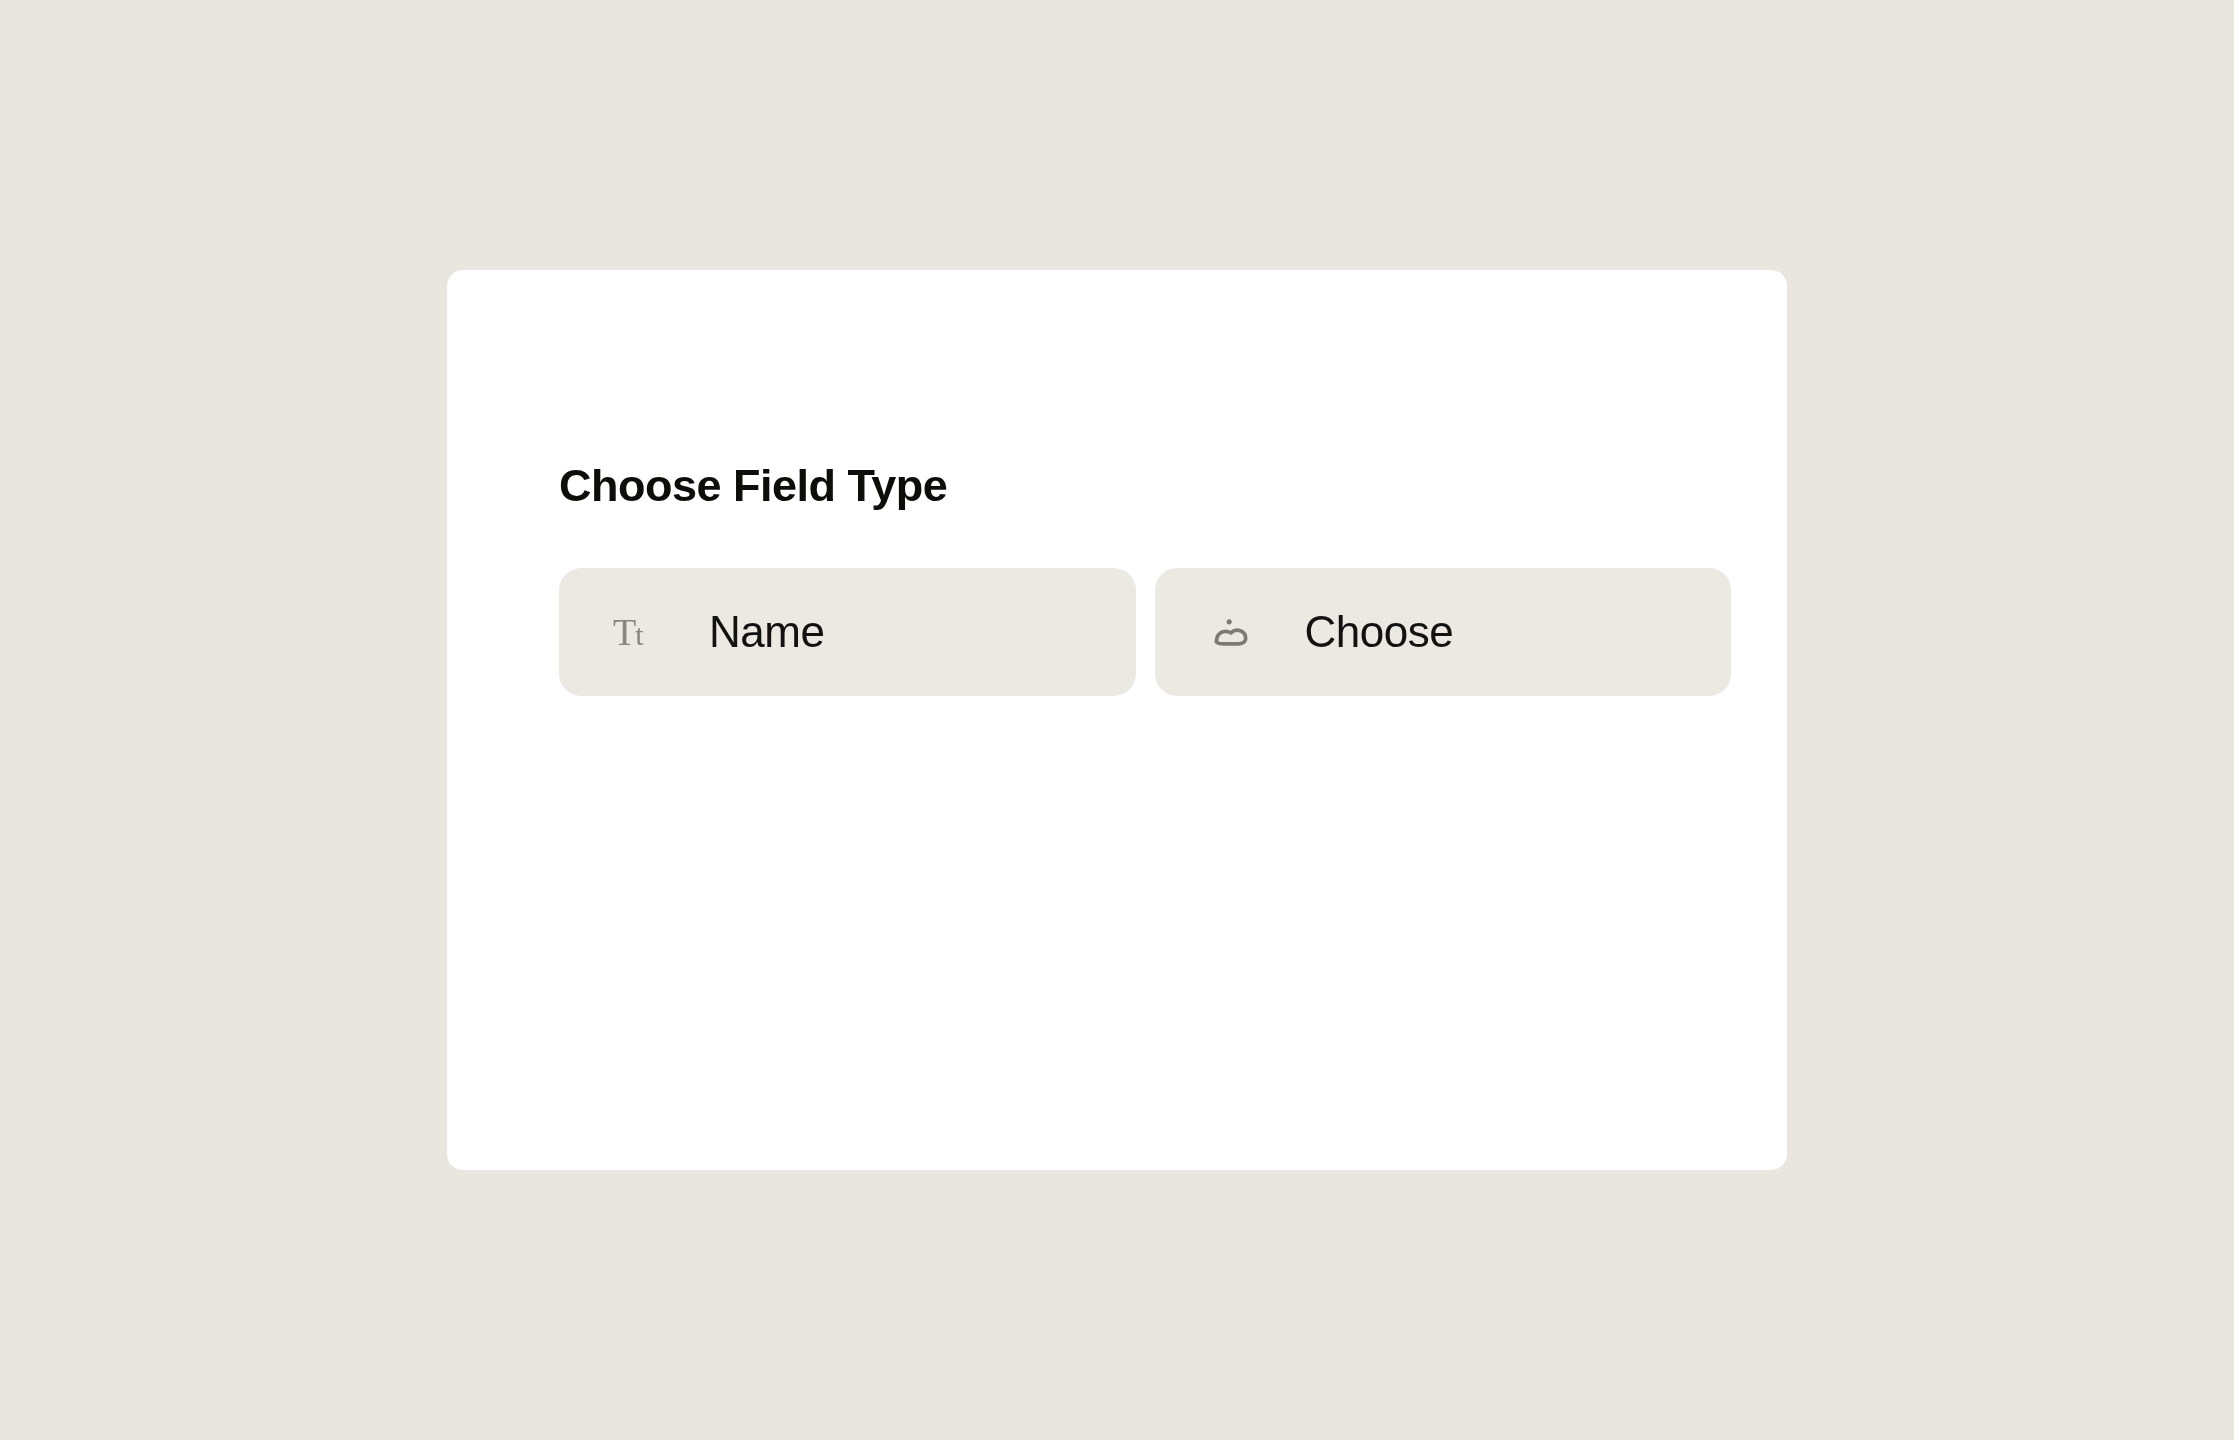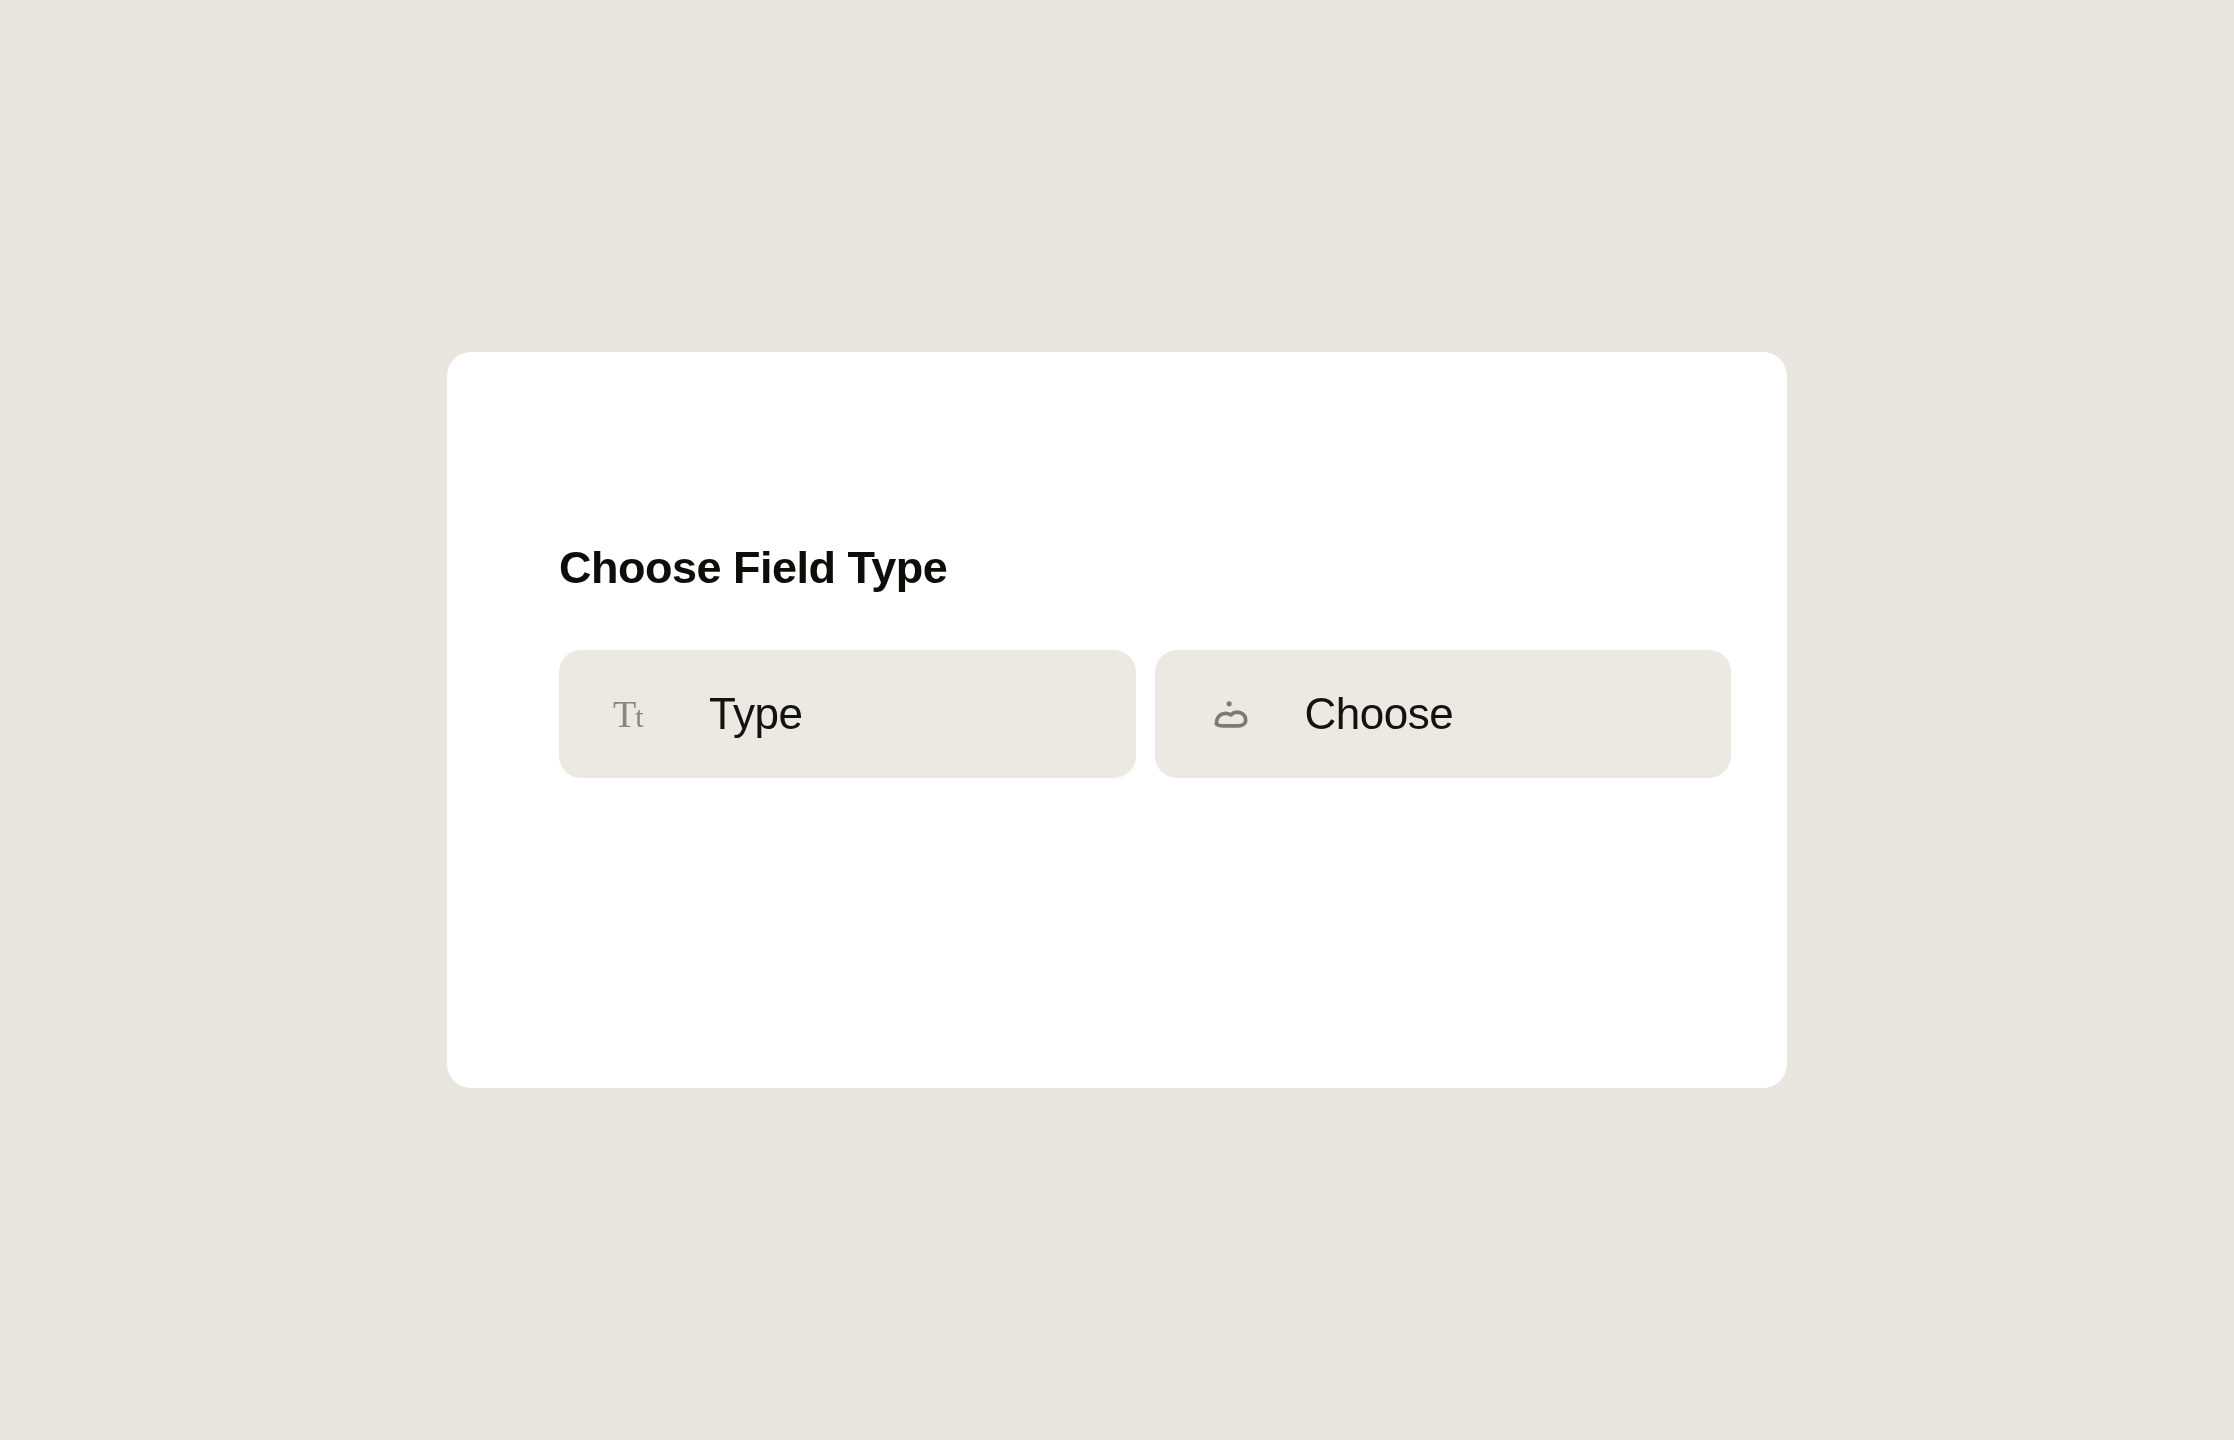--- a/index.html
+++ b/index.html
@@ -13,23 +13,23 @@
       height: 1440px;
       background-color: #e9e6e0;
       font-family: -apple-system, BlinkMacSystemFont, "Segoe UI", Helvetica, Arial, sans-serif;
       display: flex;
       align-items: center;
       justify-content: center;
     }
 
     .modal {
       width: 1340px;
-      height: 736px;
+      height: 900px;
       background-color: #ffffff;
-      border-radius: 24px;
+      border-radius: 16px;
       padding: 190px 56px 0 112px;
     }
 
     .modal-title {
       font-size: 45px;
       font-weight: 700;
       color: #0d0d0a;
       margin-bottom: 56px;
       letter-spacing: -0.5px;
     }
@@ -125,21 +125,21 @@
 
 <div class="modal">
   <h2 class="modal-title">Choose Field Type</h2>
 
   <div class="field-grid">
 
     <button class="field-option">
       <span class="icon-wrap">
         <span class="icon-tt">T<span class="small-t">t</span></span>
       </span>
-      <span class="label">Type</span>
+      <span class="label">Name</span>
     </button>
 
     <button class="field-option">
       <span class="icon-wrap">
         <span class="icon-image">
           <svg viewBox="0 0 24 24">
             <circle cx="11" cy="7" r="1.4" fill="#7d7a73" stroke="none"></circle>
             <path d="M4 18 C4 13, 8 11, 12 13 C15 10, 20 12, 20 16 C20 18, 18 19, 16 19 L8 19 C5 19, 4 18, 4 18 Z" stroke-linejoin="round"></path>
           </svg>
         </span>

